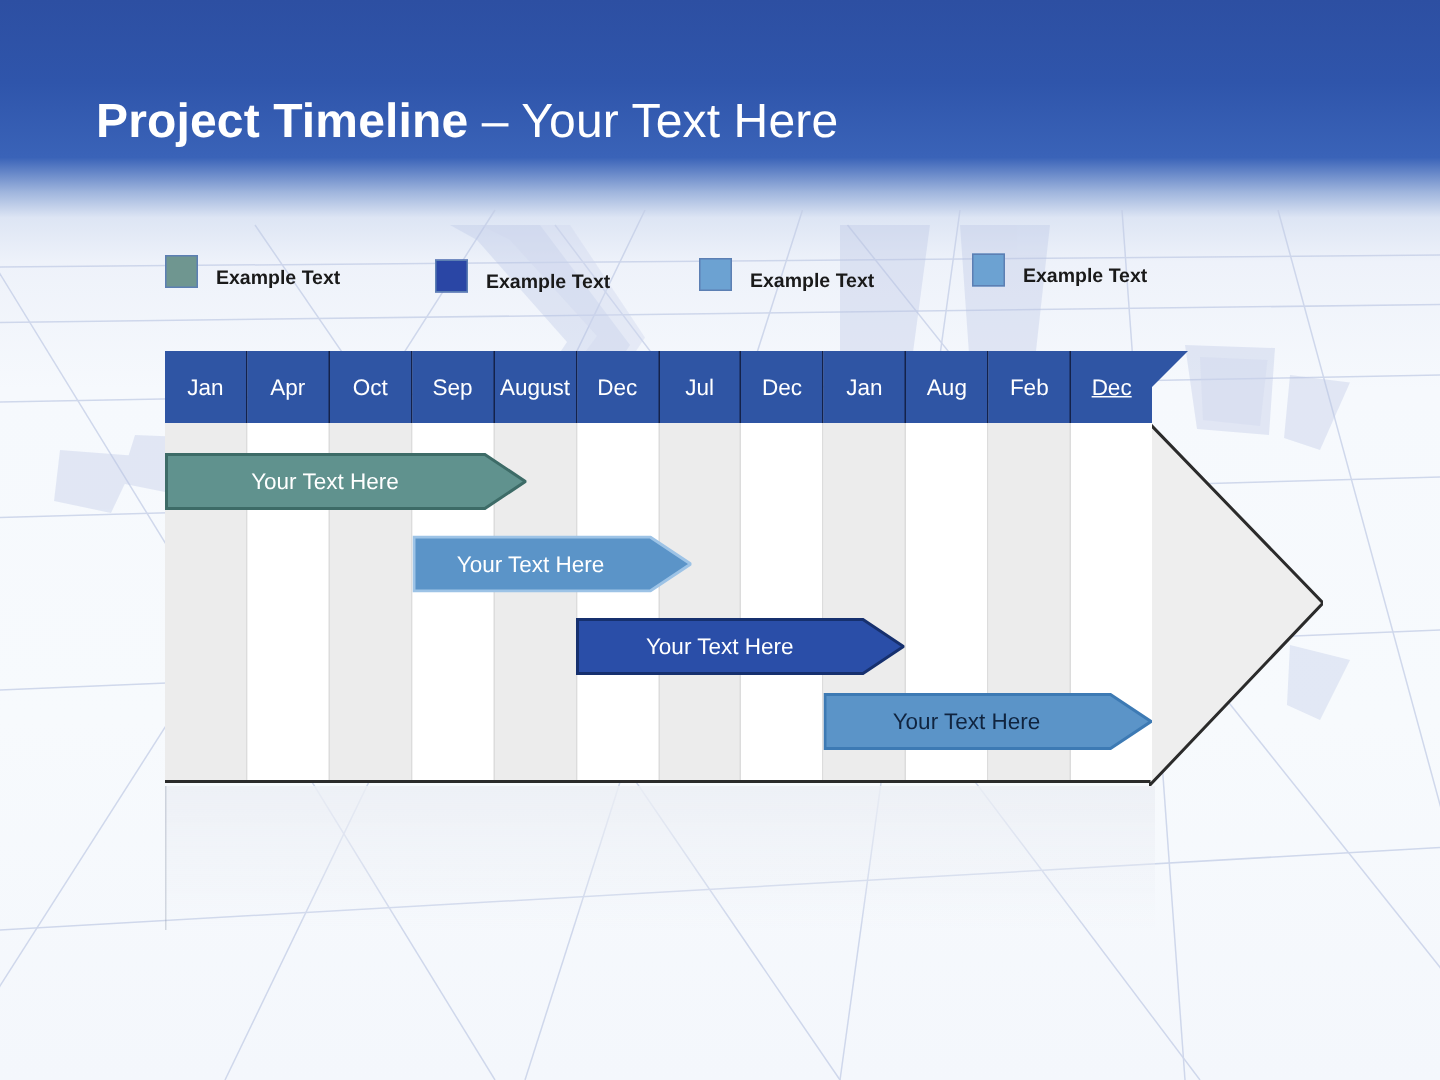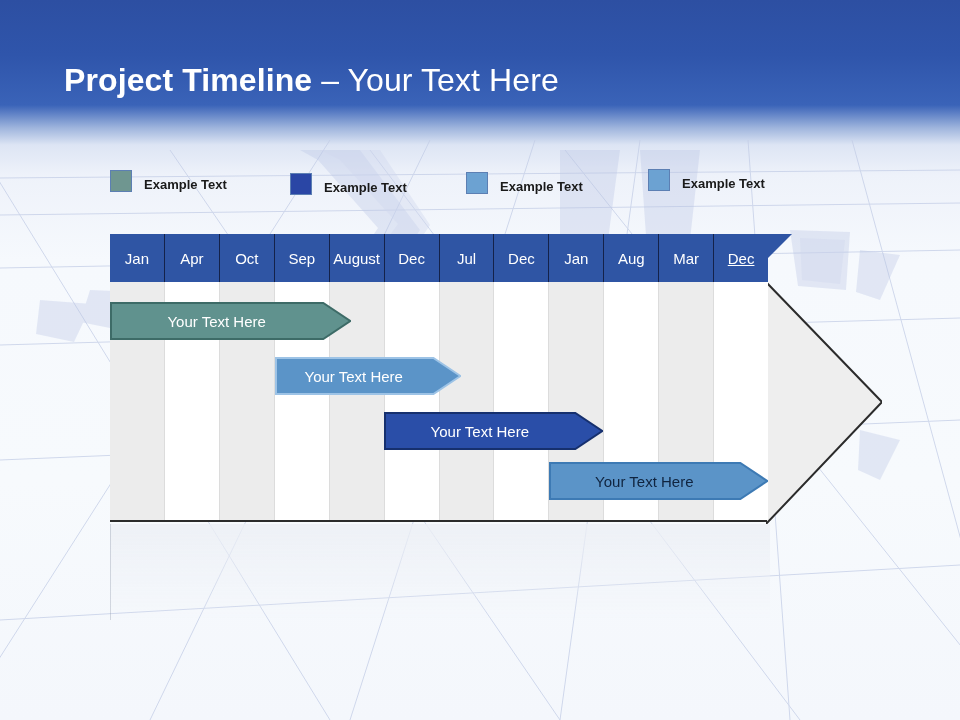--- a/index.html
+++ b/index.html
@@ -288,21 +288,21 @@
         <div class="month-cell">Jan</div>
         <div class="month-cell">Apr</div>
         <div class="month-cell">Oct</div>
         <div class="month-cell">Sep</div>
         <div class="month-cell">August</div>
         <div class="month-cell">Dec</div>
         <div class="month-cell">Jul</div>
         <div class="month-cell">Dec</div>
         <div class="month-cell">Jan</div>
         <div class="month-cell">Aug</div>
-        <div class="month-cell">Mar</div>
+        <div class="month-cell">Feb</div>
         <div class="month-cell">Dec</div>
       </div>
 
     <div id="bars-host">
         <div class="bar" style="left: 0px; top: 68px; width: 241.267px;">
           <svg width="241.2666666666667" height="38" viewBox="0 0 241.2666666666667 38">
             <polygon points="1,1 213.2666666666667,1 240.2666666666667,19 213.2666666666667,37 1,37" fill="#60928e" stroke="#3d6b67" stroke-width="2"></polygon>
           </svg>
           <div class="bar-label light" style="width: 213.267px;">Your  Text Here</div>
         </div>

